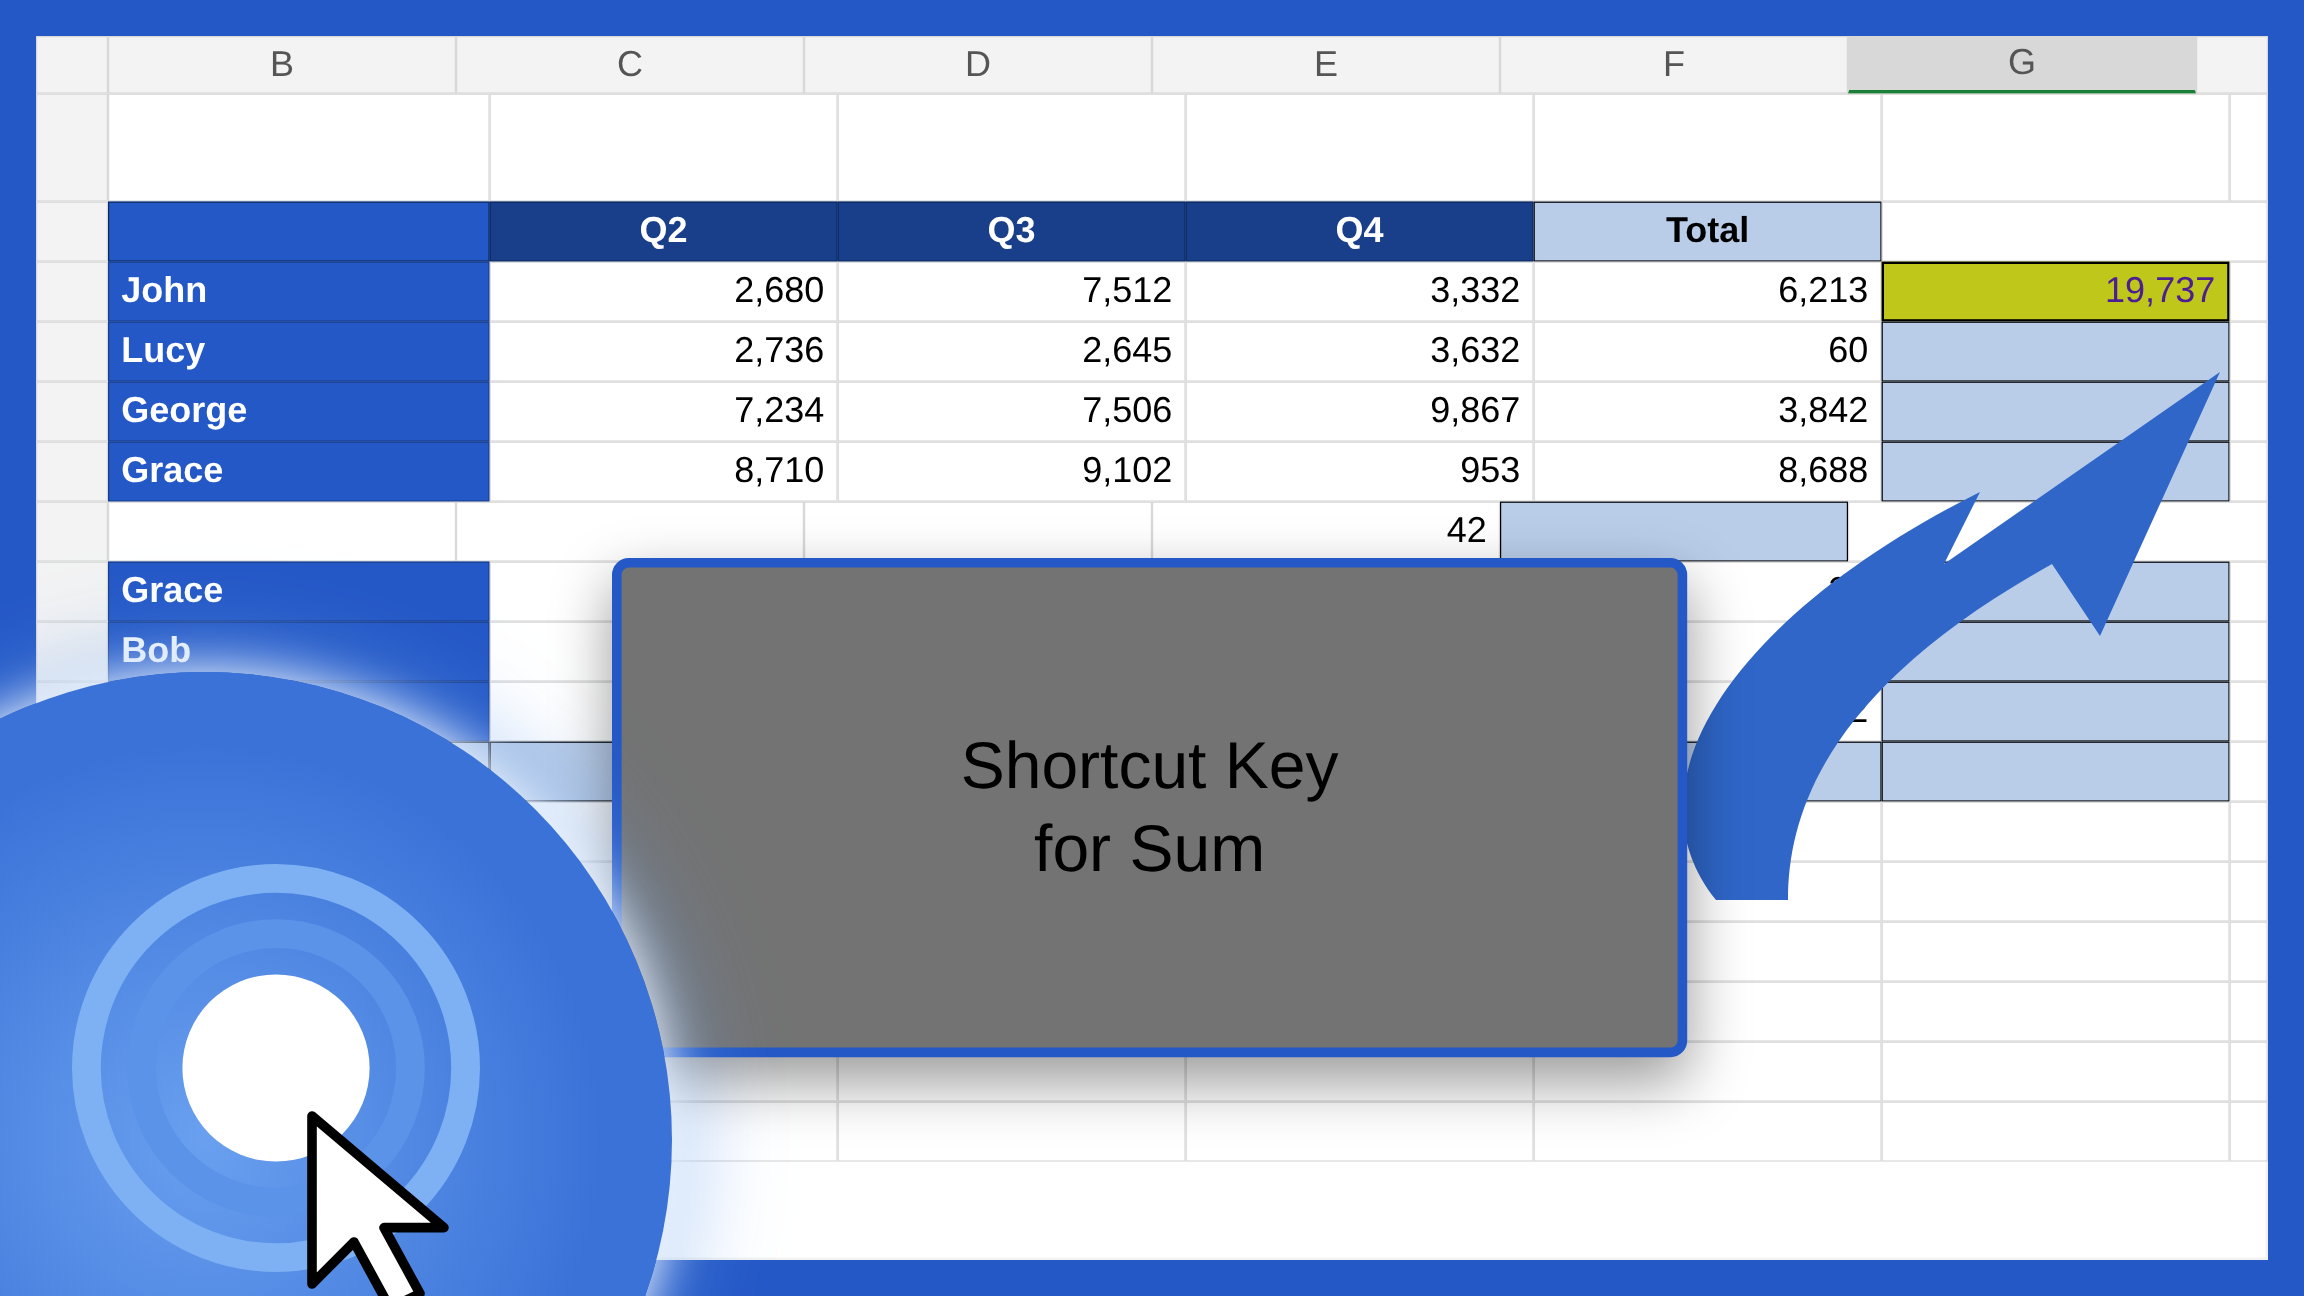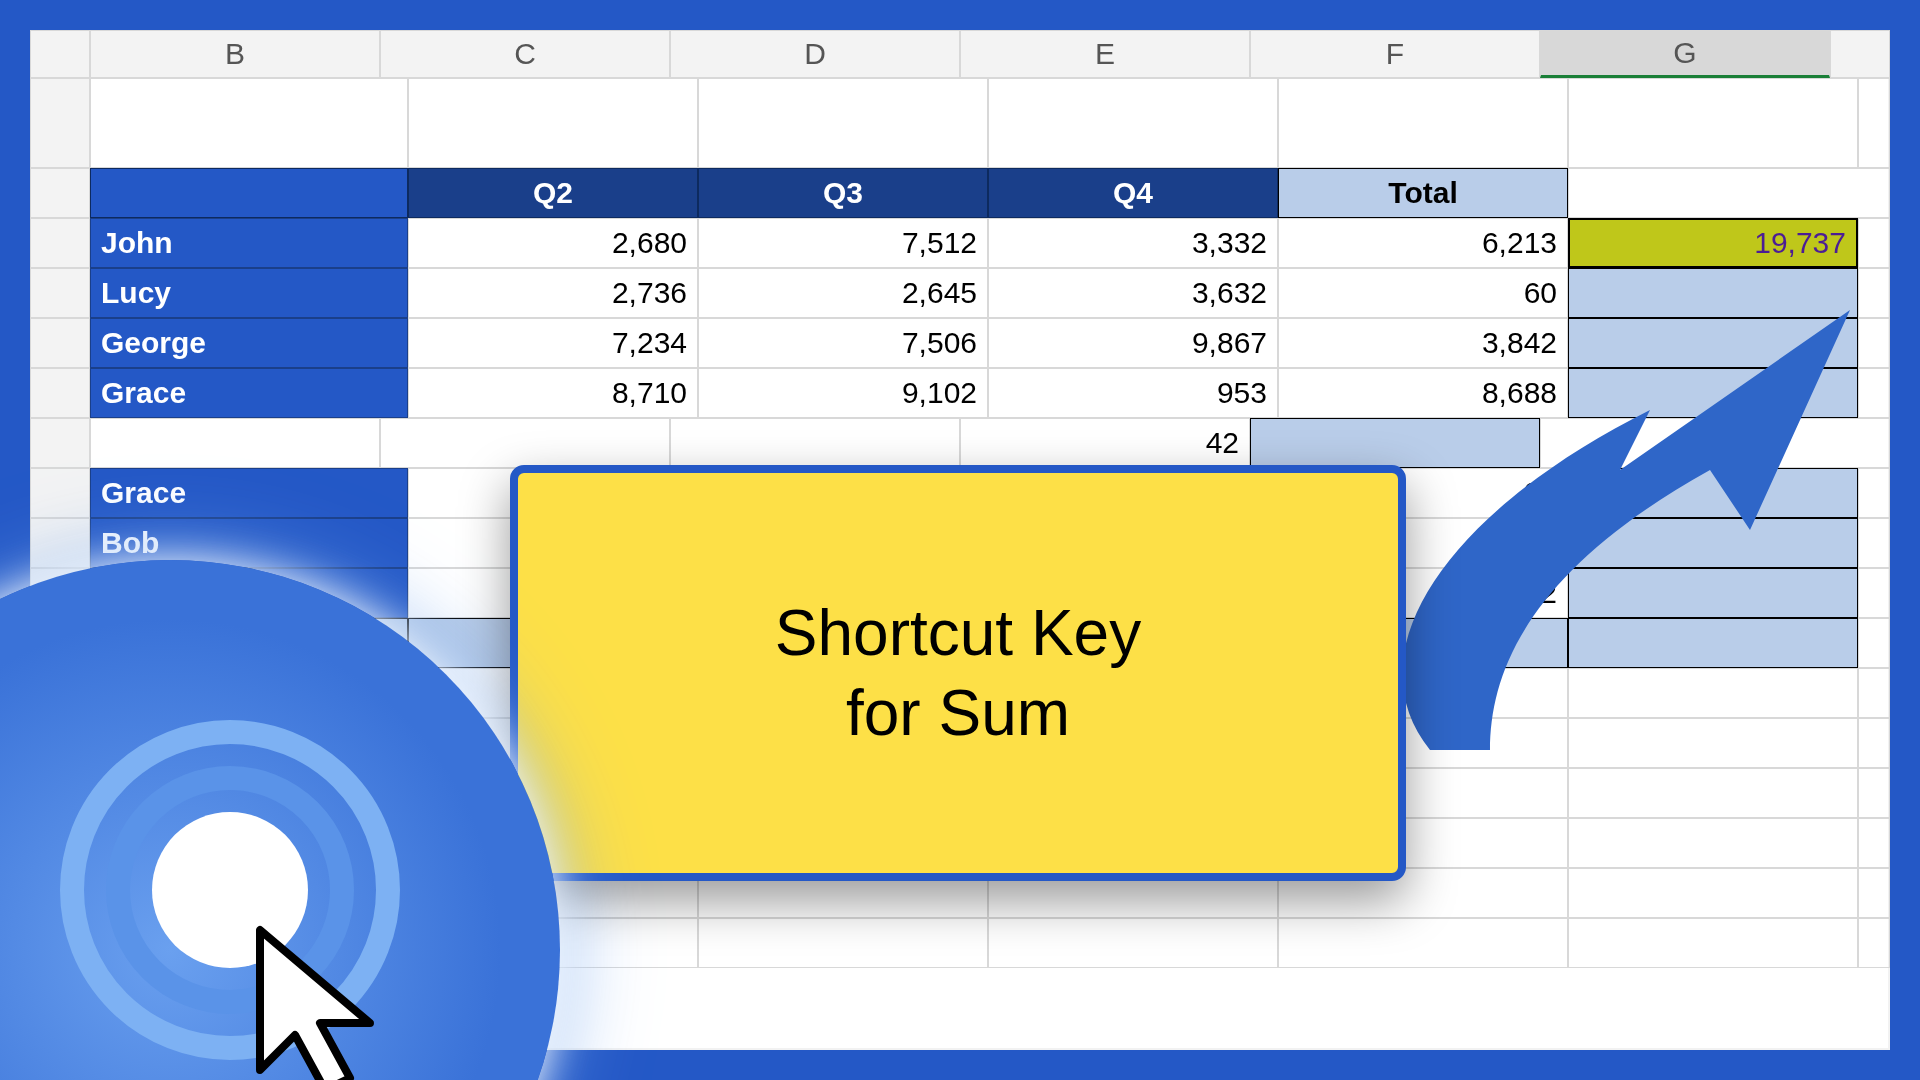--- a/index.html
+++ b/index.html
@@ -80,29 +80,29 @@
   .totalrow { background:#b9cde9; border:1px solid #000; }
   .spacer { height:70px; }
 
   
   .popup {
     position: absolute;
     left: 480px;
     top: 435px;
     width: 880px;
     height: 400px;
-    background:#fde047;
+    background:#737373;
     border: 8px solid #2458c6;
     border-radius: 14px;
     box-shadow: 0 20px 50px rgba(0,0,0,0.4);
     display:flex;
     align-items:center;
     justify-content:center;
     text-align:center;
-    font-size: 64px;
+    font-size: 55px;
     font-weight: normal;
     line-height: 1.25;
     color:#000;
   }
 
   
   .arrow {
     position: absolute;
     left: 1260px;
     top: 200px;

